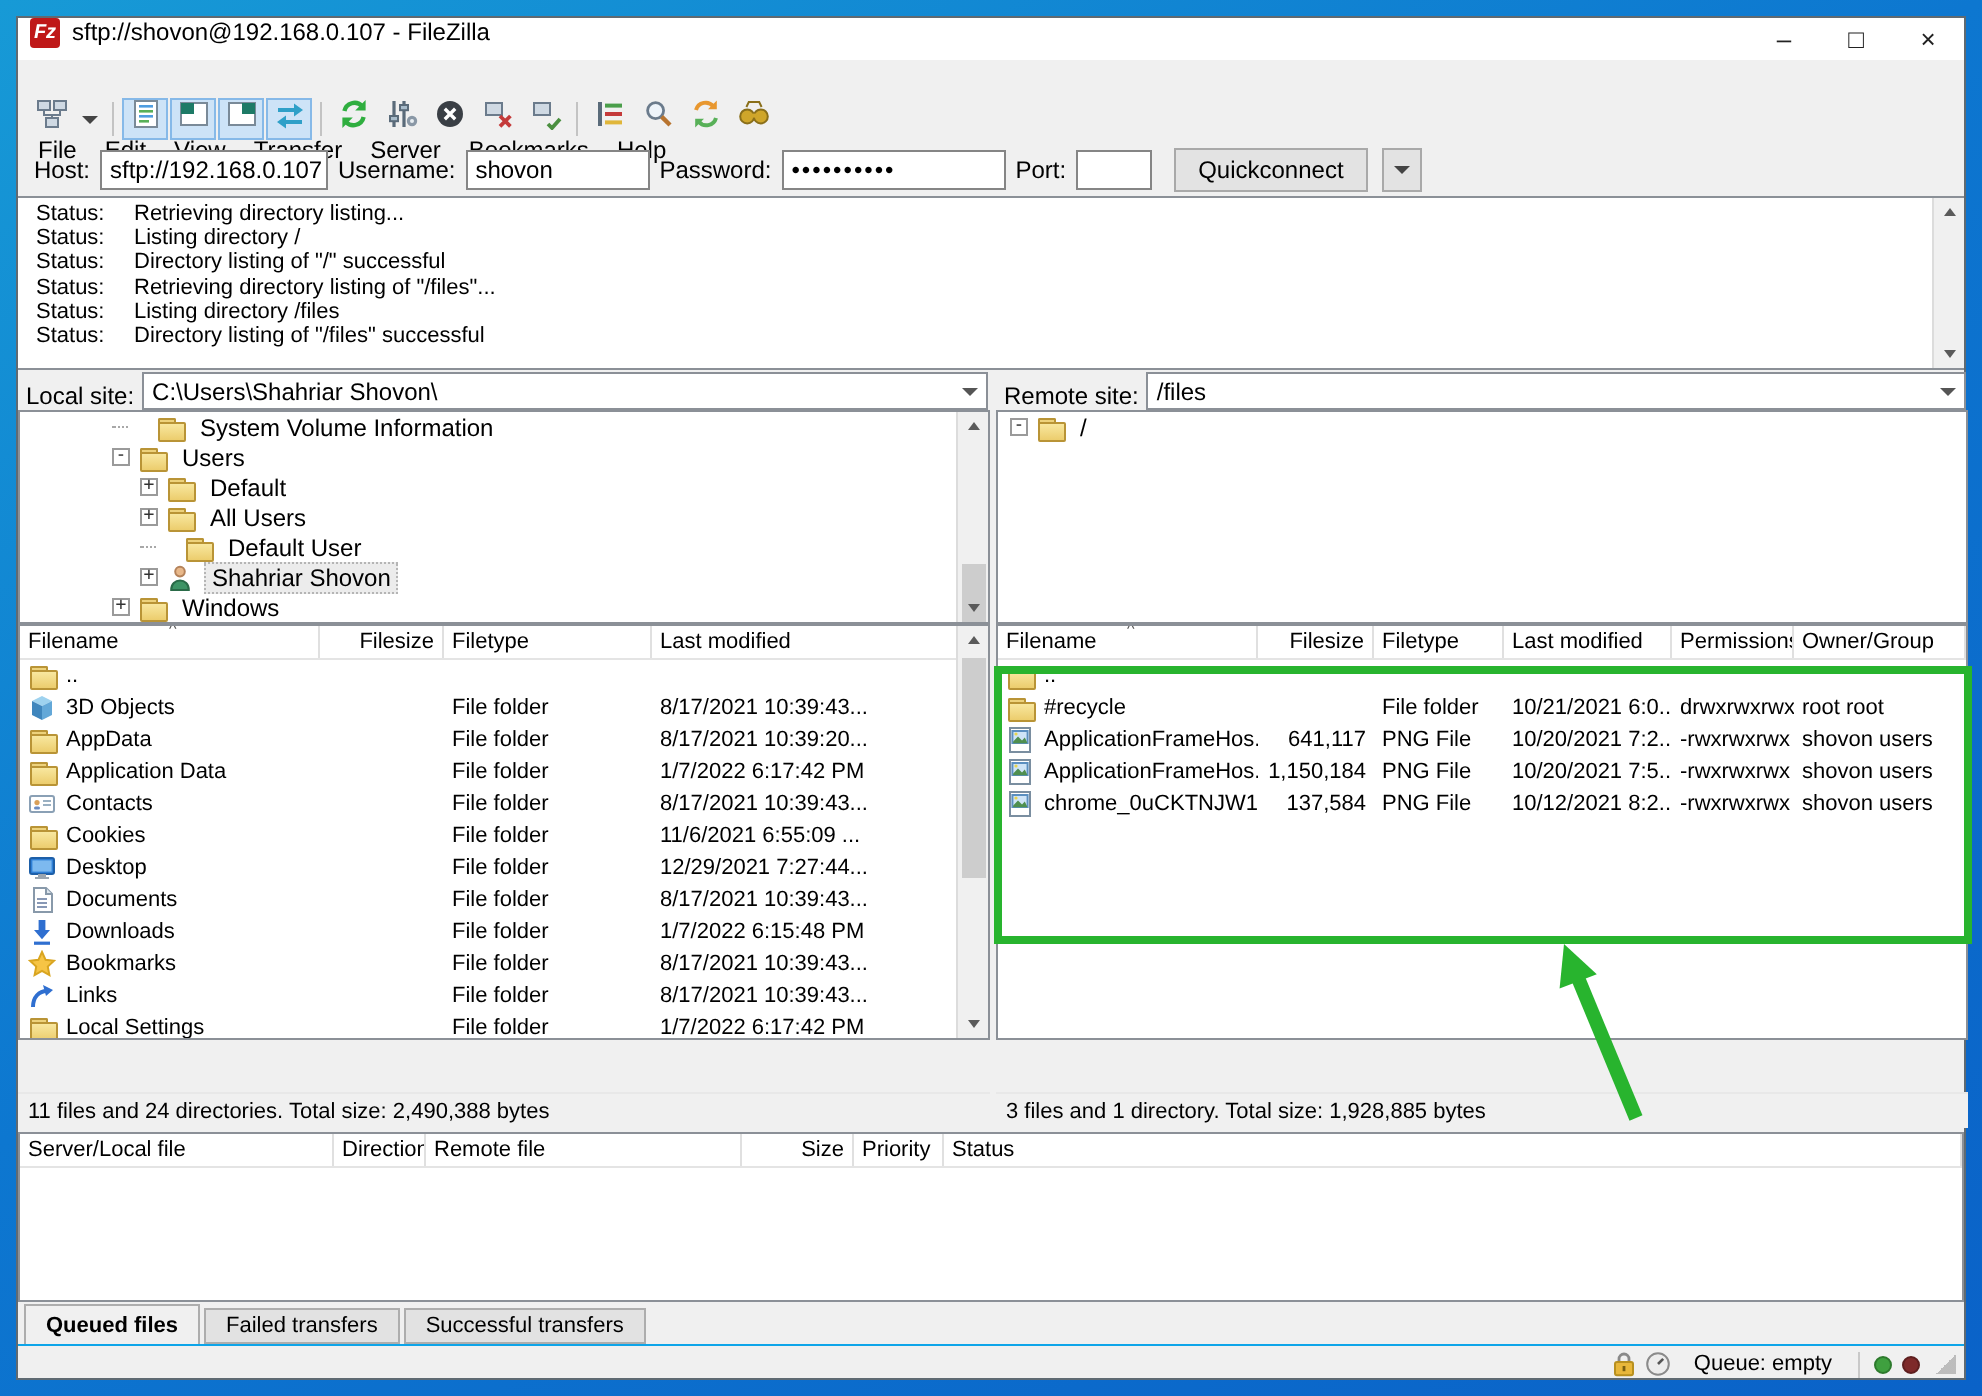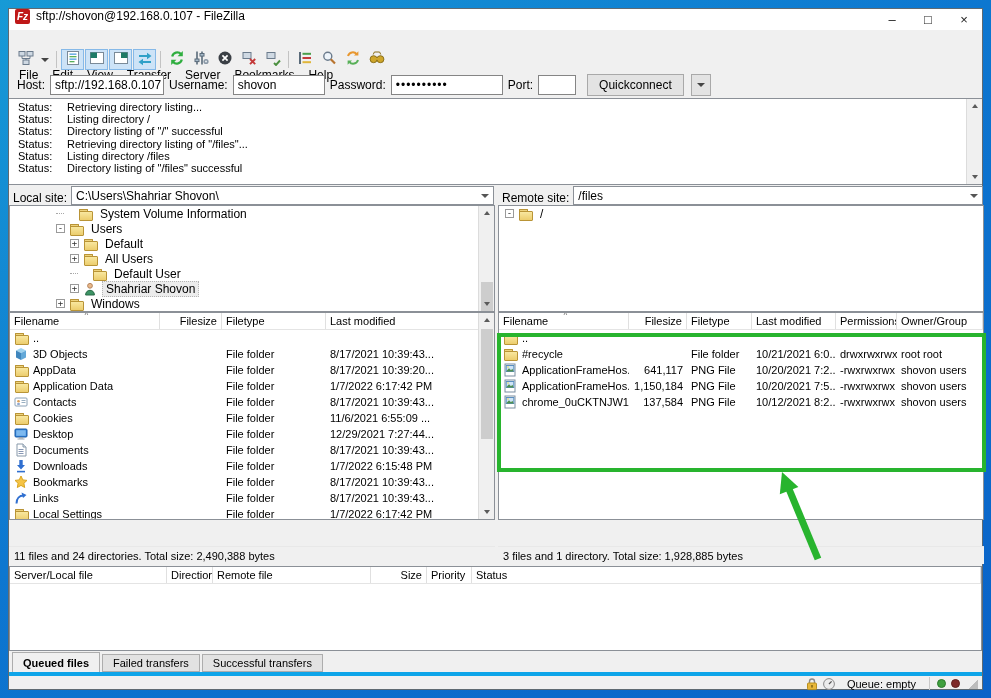--- a/index.html
+++ b/index.html
@@ -106,21 +106,21 @@
   .qc-1 { width:157px; } .qc-2 { width:46px; } .qc-3 { width:158px; } .qc-4 { width:56px; } .qc-5 { width:45px; } .qc-6 { flex:1; }
 
   .tabs { position:absolute; left:0; top:642px; width:100%; height:21px; display:flex;
           align-items:flex-end; padding-left:3px; gap:2px; font-size:11px; }
   .tab { height:18px; padding:0 10px; background:#e2e2e2; border:1px solid #adadad;
          display:flex; align-items:center; }
   .tab.active { height:20px; background:#f0f0f0; font-weight:bold; border-bottom:none; }
 
   
   .bottombar { position:absolute; left:0; top:663px; width:100%; height:19px; display:flex;
-               align-items:center; font-size:11px; padding:0 4px; border-top:4px solid #0ea5e9; }
+               align-items:center; font-size:11px; padding:0 4px; border-top:1px solid #0ea5e9; }
   .bb-spacer { flex:1; }
   .bb-sep { width:1px; height:13px; background:#c9c9c9; margin:0 7px; }
   .dot { width:9px; height:9px; border-radius:50%; flex:none; }
   .dot-green { background:#3fa03f; border:1px solid #2d7a2d; margin-right:5px; }
   .dot-red { background:#7e2a2a; border:1px solid #5e1f1f; }
   .grip { width:10px; height:10px; margin-left:8px; flex:none;
           background:
             linear-gradient(135deg, transparent 50%, #9a9a9a 50%) ; opacity:.6; }
 
   

